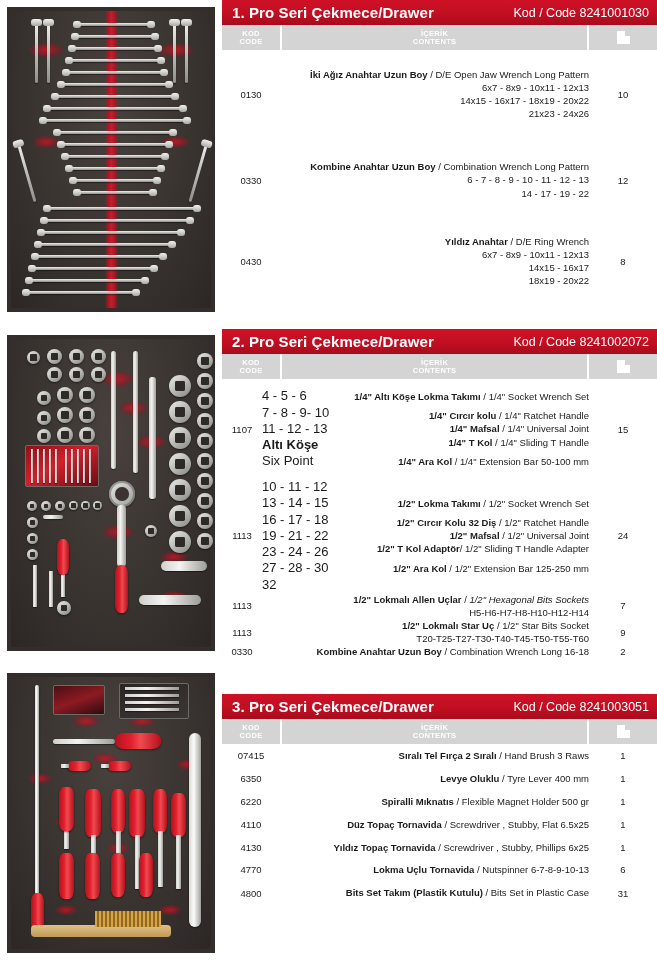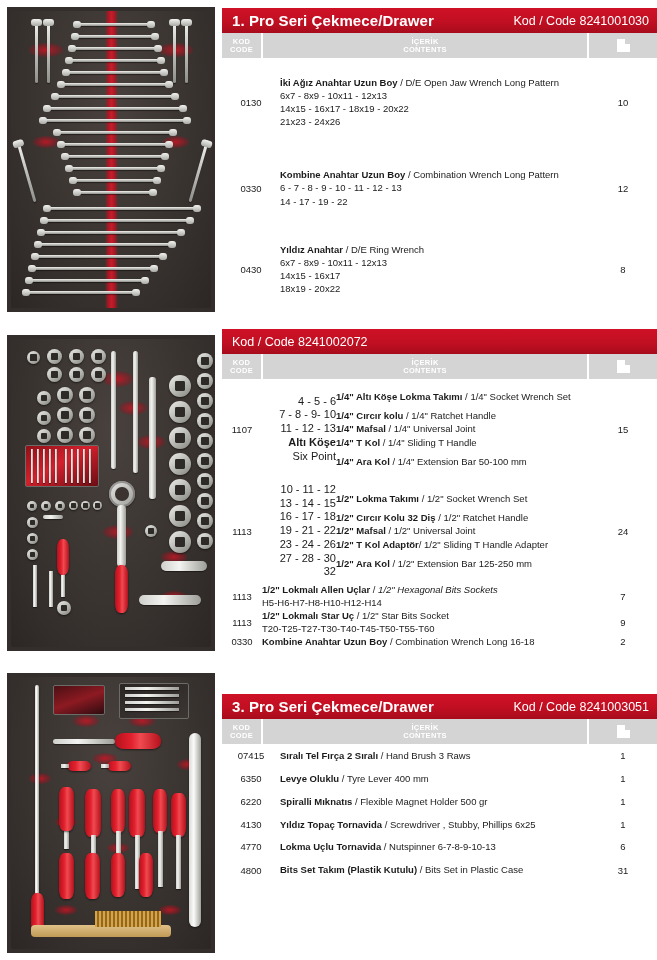--- a/index.html
+++ b/index.html
@@ -125,21 +125,21 @@
     box-shadow: 0 1px 2px rgba(0,0,0,.5);
   }
 
   
   .content-col {
     position: absolute;
     left: 222px; top: 0;
     width: 435px; height: 960px;
   }
   .section { position: absolute; left: 0; width: 435px; }
-  .sec1 { top: 8px; }
+  .sec1 { top: 0; }
   .sec2 { top: 329px; }
   .sec3 { top: 694px; }
 
   .sec-header {
     position: relative;
     height: 25px;
     background: linear-gradient(to bottom, #cf1126 0%, #c10f22 55%, #a70c1c 100%);
     display: flex;
     align-items: center;
     justify-content: space-between;
@@ -168,21 +168,21 @@
     color: #ffffff;
     display: flex;
     flex-direction: column;
     align-items: center;
     justify-content: center;
     line-height: 1.05;
     font-size: 7.5px;
     font-weight: bold;
     letter-spacing: .3px;
   }
-  .ch-kod  { width: 39px; align-items: center; }
+  .ch-kod  { width: 58px; align-items: center; }
   .ch-ic   { flex: 1; margin-left: 2px; }
   .ch-qty  { width: 68px; margin-left: 2px; align-items: center; }
   .qty-icon {
     width: 13px; height: 13px;
     background: #ffffff;
     position: relative;
   }
   .qty-icon::after {
     content: "";
     position: absolute;
@@ -201,26 +201,26 @@
     padding: 0;
     color: #1b1b1b;
   }
   td.c-code {
     width: 58px;
     text-align: center;
     font-size: 9.5px;
   }
   td.c-size {
     width: 74px;
+    text-align: left;
+    font-size: 13px;
+    line-height: 1.25;
+  }
+  td.c-body {
     text-align: right;
-    font-size: 11px;
-    line-height: 1.25;
-  }
-  td.c-body {
-    text-align: left;
     font-size: 9.5px;
     line-height: 1.38;
     padding: 3px 4px;
   }
   td.c-qty {
     width: 68px;
     text-align: center;
     font-size: 9.5px;
   }
   .tr-name { font-weight: bold; }
@@ -567,20 +567,21 @@
             <span class="line">18x19 - 20x22</span>
           </td>
           <td class="c-qty">8</td>
         </tr>
       </tbody>
         </table>
     </div>
 
     <div class="section sec2">
       <div class="sec-header">
+        <span class="sec-title">2. Pro Seri Çekmece/Drawer</span>
         <span class="sec-code">Kod / Code 8241002072</span>
       </div>
       <div class="col-head">
         <div class="ch ch-kod">
           <span>KOD</span>
           <span>CODE</span>
         </div>
         <div class="ch ch-ic">
           <span>İÇERİK</span>
           <span>CONTENTS</span>
@@ -697,20 +698,27 @@
           <td class="c-qty">1</td>
         </tr>
         <tr>
           <td class="c-code">6220</td>
           <td class="c-body" style="height:23px;margin-top:40px;">
             <span class="line"><b class="tr-name">Spiralli Mıknatıs</b><span class="tr-en"> / </span><span class="tr-en">Flexible Magnet Holder 500 gr</span></span>
           </td>
           <td class="c-qty">1</td>
         </tr>
         <tr>
+          <td class="c-code">4110</td>
+          <td class="c-body" style="height:23px;">
+            <span class="line"><b class="tr-name">Düz Topaç Tornavida</b><span class="tr-en"> / </span><span class="tr-en">Screwdriver , Stubby, Flat 6.5x25</span></span>
+          </td>
+          <td class="c-qty">1</td>
+        </tr>
+        <tr>
           <td class="c-code">4130</td>
           <td class="c-body" style="height:23px;">
             <span class="line"><b class="tr-name">Yıldız Topaç Tornavida</b><span class="tr-en"> / </span><span class="tr-en">Screwdriver , Stubby, Phillips 6x25</span></span>
           </td>
           <td class="c-qty">1</td>
         </tr>
         <tr>
           <td class="c-code">4770</td>
           <td class="c-body" style="height:21px;">
             <span class="line"><b class="tr-name">Lokma Uçlu Tornavida</b><span class="tr-en"> / </span><span class="tr-en">Nutspinner 6-7-8-9-10-13</span></span>

